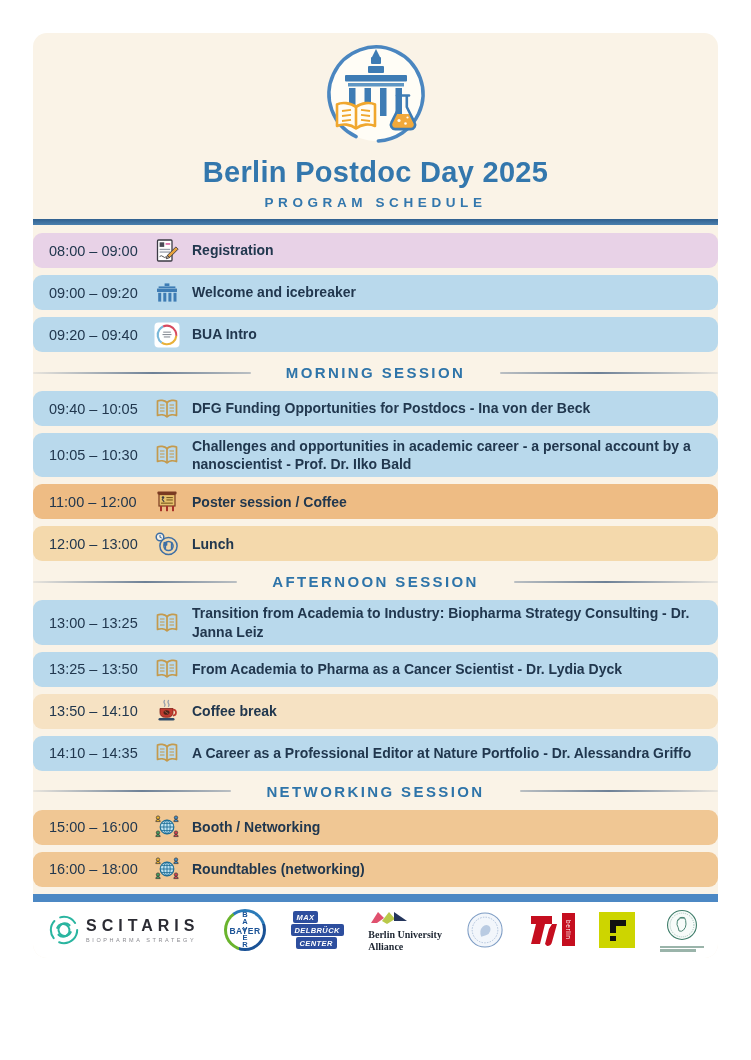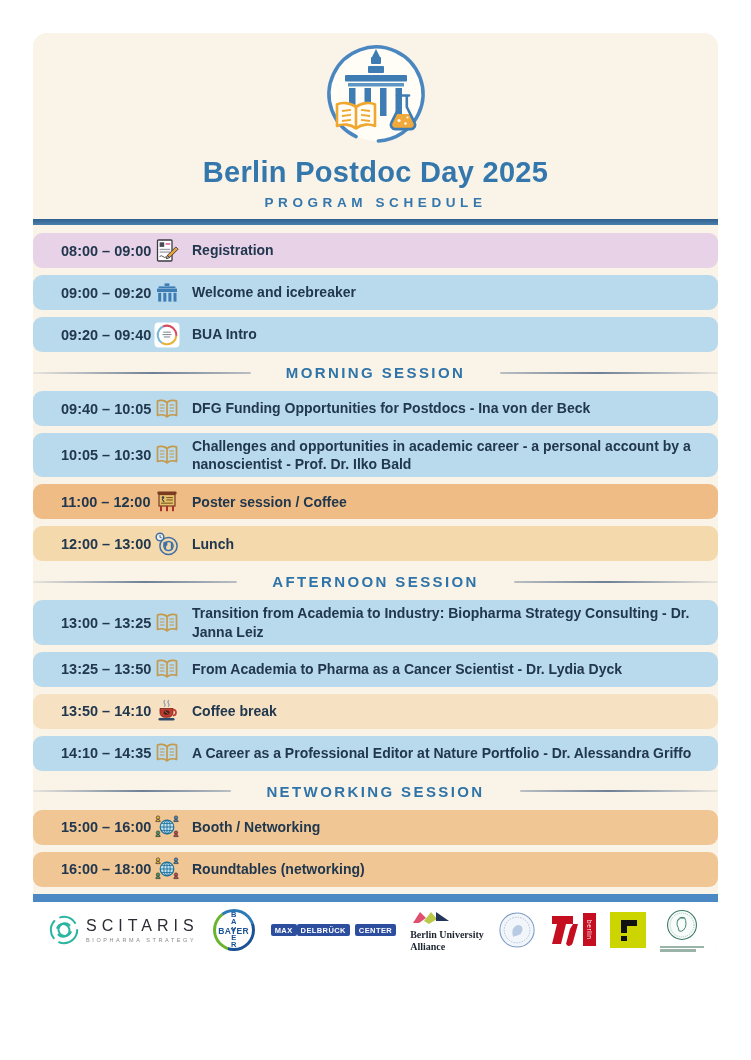--- a/index.html
+++ b/index.html
@@ -16,21 +16,21 @@
   
   .logo-wrap { display:flex; justify-content:center; padding-top: 8px; }
   .title { text-align:center; font-size: 29px; font-weight: 800; color: #3377ad; margin-top: 9px; letter-spacing: .3px; }
   .subtitle { text-align:center; font-size: 13.5px; font-weight: 700; color: #3377ad; letter-spacing: 4.6px; margin: 6px 0 9px; }
   .top-bar { height: 6px; background: linear-gradient(#30608f, #4a7fae); }
   .bottom-bar { height: 8px; background: #4c88c4; }
 
   
   .schedule { padding-top: 8px; }
   .row { display:flex; align-items:center; min-height: 35px; border-radius: 9px; margin-bottom: 7px; padding: 4px 0; }
-  .row .time { flex:none; width: 112px; padding-left: 28px; font-size: 14.5px; font-weight: 700; color:#21374e; white-space: nowrap; }
+  .row .time { flex:none; width: 112px; padding-left: 16px; font-size: 14.5px; font-weight: 400; color:#21374e; white-space: nowrap; }
   .row .icon { flex:none; width: 28px; height: 26px; margin: 0 11px 0 8px; display:flex; align-items:center; justify-content:center; }
   .row .icon svg { width: 26px; height: 26px; display:block; }
   .row .etitle { flex:1; font-size: 14px; font-weight: 700; color:#21374e; line-height: 1.3; padding-right: 26px; }
 
   .v-pink { background:#e8d2e7; }
   .v-blue { background:#b9d9ec; }
   .v-od   { background:#eebc84; }
   .v-om   { background:#f4d9ac; }
   .v-ol   { background:#f6e2c3; }
   .v-on   { background:#f0c794; }
@@ -39,31 +39,31 @@
   .session .line { flex:1; height:2px; border-radius:1px; }
   .session .line.l { background: linear-gradient(90deg, rgba(130,145,165,.15), #6d8096 55%, rgba(109,128,150,.45)); }
   .session .line.r { background: linear-gradient(270deg, rgba(130,145,165,.15), #6d8096 55%, rgba(109,128,150,.45)); }
   .session .session-label { margin: 0 15px; font-size: 15px; font-weight: 800; letter-spacing: 2.4px; color:#2e74a9; }
 
   
   .footer { background:#ffffff; height: 56px; display:flex; align-items:center; justify-content:space-between; padding: 6px 14px; }
   .f-logo { display:flex; align-items:center; }
 
   .sci-text { margin-left: 5px; }
-  .sci-name { font-size: 16px; font-weight: 400; letter-spacing: 5px; color:#2b2b33; }
+  .sci-name { font-size: 16px; font-weight: 700; letter-spacing: 5px; color:#2b2b33; }
   .sci-sub  { font-size: 5.5px; letter-spacing: 2.6px; color:#8a8a90; margin-top: 2px; }
 
   .bayer-ring { position:relative; width: 42px; height: 42px; border-radius:50%;
     background: conic-gradient(#2a7ab8 0 20%, #1a5296 20% 55%, #6ab42d 55% 90%, #2a7ab8 90% 100%); }
   .bayer-ring::before { content:""; position:absolute; inset: 3px; background:#fff; border-radius:50%; }
   .bayer-h { position:absolute; left:0; right:0; top: 17px; text-align:center; font-size: 8.5px; font-weight: 800; color:#1a5296; letter-spacing:.4px; z-index:2; }
   .bayer-v { position:absolute; inset:0; display:flex; flex-direction:column; align-items:center; justify-content:center; z-index:1; }
   .bayer-v span { font-size: 7.5px; font-weight: 800; color:#1a5296; line-height: 7.6px; }
 
-  .mdc { align-items:center; }
+  .mdc { flex-direction: column; align-items:flex-start;font-style:italic; }
   .mdc-row { display:block; width:max-content; background:#2d4e9e; color:#fff; font-size: 7.5px; font-weight:700; letter-spacing:.4px; padding: 1.5px 4px; border-radius: 2px; margin-top: 1px; }
   .mdc-row.r1 { margin-left: 2px; }
   .mdc-row.r2 { margin-left: 0; }
   .mdc-row.r3 { margin-left: 5px; }
 
   .bua { flex-direction: column; align-items:flex-start; }
   .bua-arrow { width: 44px; height: 22px; display:block; }
   .bua-text { font-family: Liberation Serif, serif; font-weight: 700; font-size: 10px; color:#1c2430; line-height: 1.2; }
 
   .tub { align-items:center; }

